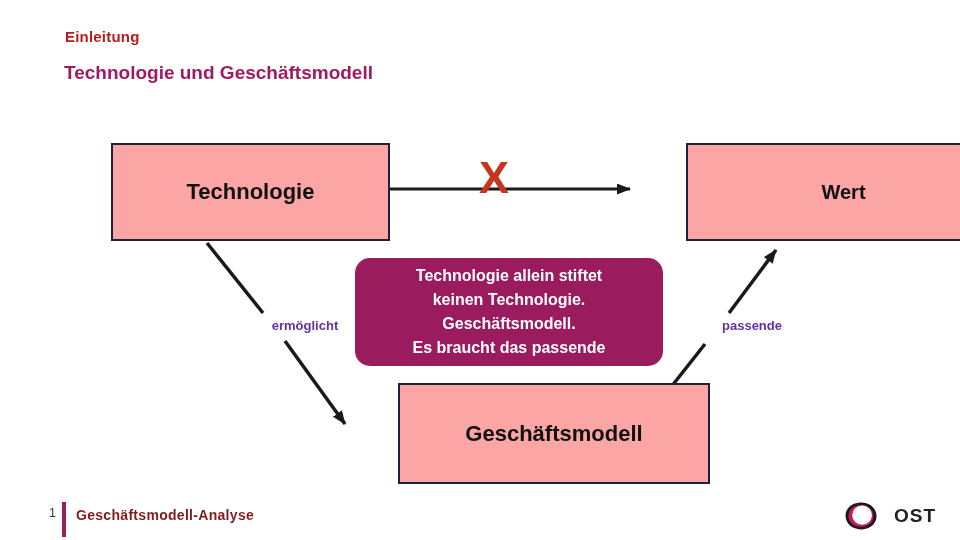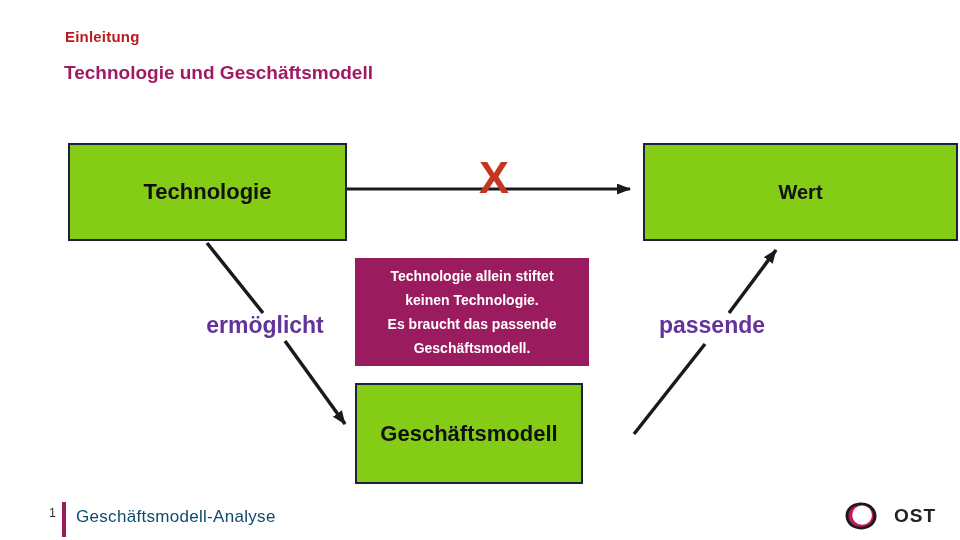--- a/index.html
+++ b/index.html
@@ -29,46 +29,48 @@
     position: absolute;
     left: 64px; top: 62px;
     font-size: 19px;
     font-weight: bold;
     color: #a01a62;
   }
 
   
   .node {
     position: absolute;
-    background: #84cc16;
+    background: #fca5a5;
     border: 2.5px solid #1b2240;
     display: flex;
     align-items: center;
     justify-content: center;
     font-weight: bold;
     color: #111111;
+    margin-left: 43px;
   }
   .node-technologie { left: 68px;  top: 143px; width: 279px; height: 98px;  font-size: 22px; }
   .node-wert        { left: 643px; top: 143px; width: 315px; height: 98px;  font-size: 20px; }
-  .node-gm          { left: 355px; top: 383px; width: 228px; height: 101px; font-size: 22px; }
+  .node-gm          { left: 355px; top: 383px; width: 312px; height: 101px; font-size: 22px; }
 
   
   .callout {
     position: absolute;
-    left: 355px; top: 258px; width: 234px; height: 108px;
+    left: 355px; top: 258px; width: 308px; height: 108px;
     background: #9b1b5f;
     color: #ffffff;
     display: flex;
     flex-direction: column;
     align-items: center;
     justify-content: center;
     text-align: center;
     font-weight: bold;
-    font-size: 14px;
+    font-size: 16px;
     line-height: 24px;
+    border-radius: 15px;
   }
 
   
   .arrows {
     position: absolute;
     left: 0; top: 0;
     width: 960px; height: 540px;
     pointer-events: none;
   }
 
@@ -79,25 +81,26 @@
     text-align: center;
     font-size: 45px;
     font-weight: 900;
     color: #c43620;
     line-height: 1;
   }
 
   
   .edge-label {
     position: absolute;
-    font-size: 23px;
+    font-size: 13px;
     font-weight: bold;
     color: #63339b;
     transform: translate(-50%, -50%);
     white-space: nowrap;
+    margin-left: 40px;
   }
   .edge-label-ermoeglicht { left: 265px; top: 325px; }
   .edge-label-schafft     { left: 712px; top: 325px; }
 
   
   .page-number {
     position: absolute;
     left: 38px; top: 506px; width: 18px;
     text-align: right;
     font-size: 12.5px;
@@ -105,23 +108,24 @@
   }
   .footer-divider {
     position: absolute;
     left: 62px; top: 502px;
     width: 4px; height: 35px;
     background: #9b1b5f;
   }
   .footer-title {
     position: absolute;
     left: 76px; top: 507px;
-    font-size: 17px;
-    color: #0c4a6e;
+    font-size: 14px;
+    color: #7f1d1d;
     letter-spacing: 0.3px;
+    font-weight: bold;
   }
   .logo {
     position: absolute;
     left: 844px; top: 494px;
     width: 92px; height: 44px;
     display: flex;
     align-items: center;
   }
   .logo-text {
     font-size: 19px;
@@ -154,22 +158,22 @@
 
   <div class="node node-technologie">Technologie</div>
   <div class="node node-wert">Wert</div>
   <div class="node node-gm">Geschäftsmodell</div>
 
   <div class="blocked-x">X</div>
 
   <div class="callout">
     <div>Technologie allein stiftet</div>
     <div>keinen Technologie.</div>
+    <div>Geschäftsmodell.</div>
     <div>Es braucht das passende</div>
-    <div>Geschäftsmodell.</div>
   </div>
 
   <div class="edge-label edge-label-ermoeglicht">ermöglicht</div>
   <div class="edge-label edge-label-schafft">passende</div>
 
   <div class="page-number">1</div>
   <div class="footer-divider"></div>
   <div class="footer-title">Geschäftsmodell-Analyse</div>
 
   <div class="logo">

